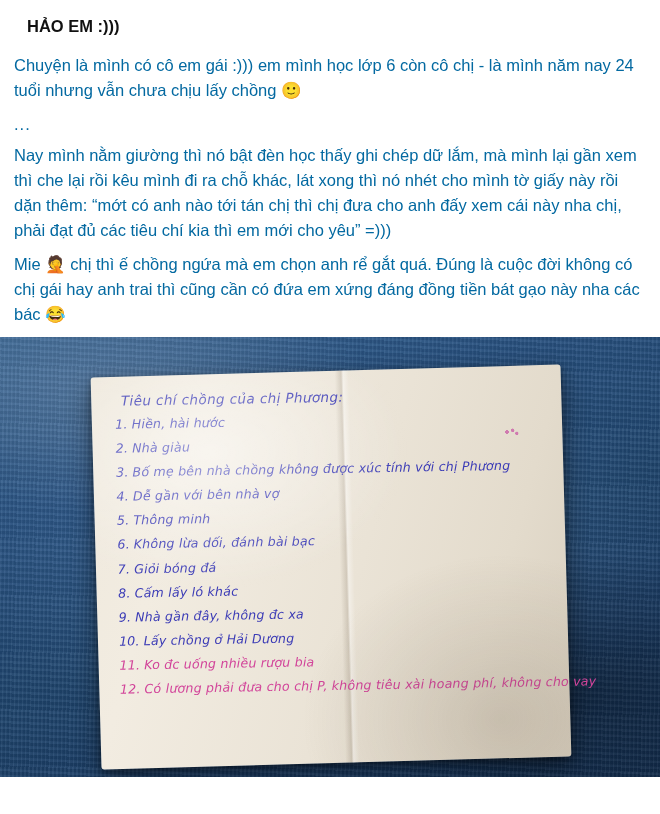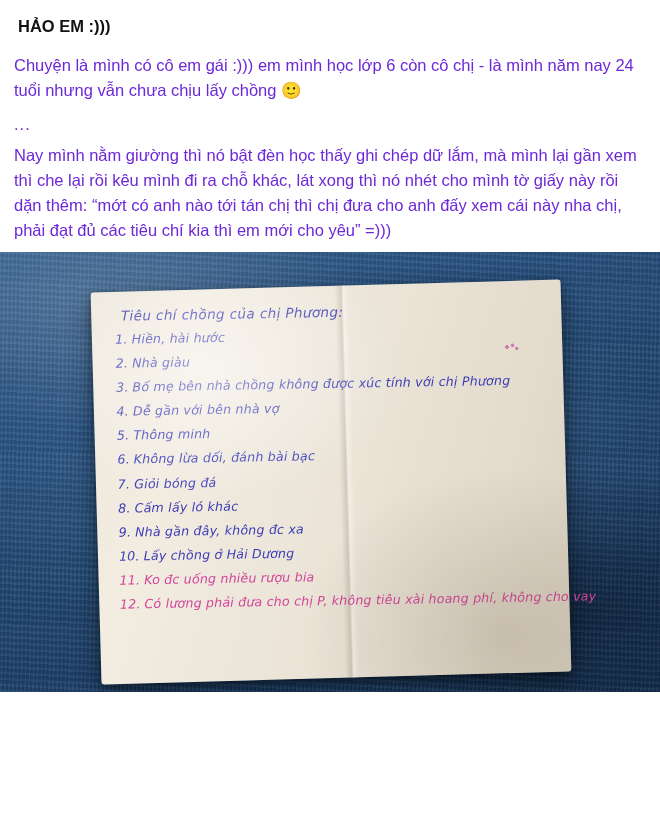--- a/index.html
+++ b/index.html
@@ -14,28 +14,28 @@
     color: #1a1a1a;
     overflow: hidden;
   }
   .post {
     padding: 10px 14px 0 14px;
     box-sizing: border-box;
   }
   .post-title {
     font-size: 16.5px;
     line-height: 1.5;
-    margin: 4px 0 14px 4px;
+    margin: 4px 0 14px 13px;
     color: #111;
   }
   .post-body p {
     font-size: 16.5px;
     line-height: 1.52;
     margin: 0 0 9px 0;
-    color: #6d28d9;
+    color: #0369a1;
   }
   .post-body p.ellipsis {
     margin-bottom: 6px;
     letter-spacing: 1px;
   }
   
   .photo {
     position: relative;
     width: 660px;
     height: 440px;
@@ -138,20 +138,21 @@
 </style>
 </head>
 <body>
 
 <div class="post">
   <h1 class="post-title">HẢO EM :)))</h1>
   <div class="post-body">
     <p>Chuyện là mình có cô em gái :))) em mình học lớp 6 còn cô chị - là mình năm nay 24 tuổi nhưng vẫn chưa chịu lấy chồng 🙂</p>
     <p class="ellipsis">...</p>
     <p>Nay mình nằm giường thì nó bật đèn học thấy ghi chép dữ lắm, mà mình lại gần xem thì che lại rồi kêu mình đi ra chỗ khác, lát xong thì nó nhét cho mình tờ giấy này rồi dặn thêm: “mớt có anh nào tới tán chị thì chị đưa cho anh đấy xem cái này nha chị, phải đạt đủ các tiêu chí kia thì em mới cho yêu” =)))</p>
+    <p>Mie 🤦 chị thì ế chồng ngứa mà em chọn anh rể gắt quá. Đúng là cuộc đời không có chị gái hay anh trai thì cũng cần có đứa em xứng đáng đồng tiền bát gạo này nha các bác 😂</p>
   </div>
 </div>
 
 <div class="photo">
   <div class="towel"></div>
   <div class="paper">
     <div class="dot-mark"></div>
     <div class="note">
       <div class="note-title">Tiêu chí chồng của chị Phương:</div>
       <ol class="note-list">

